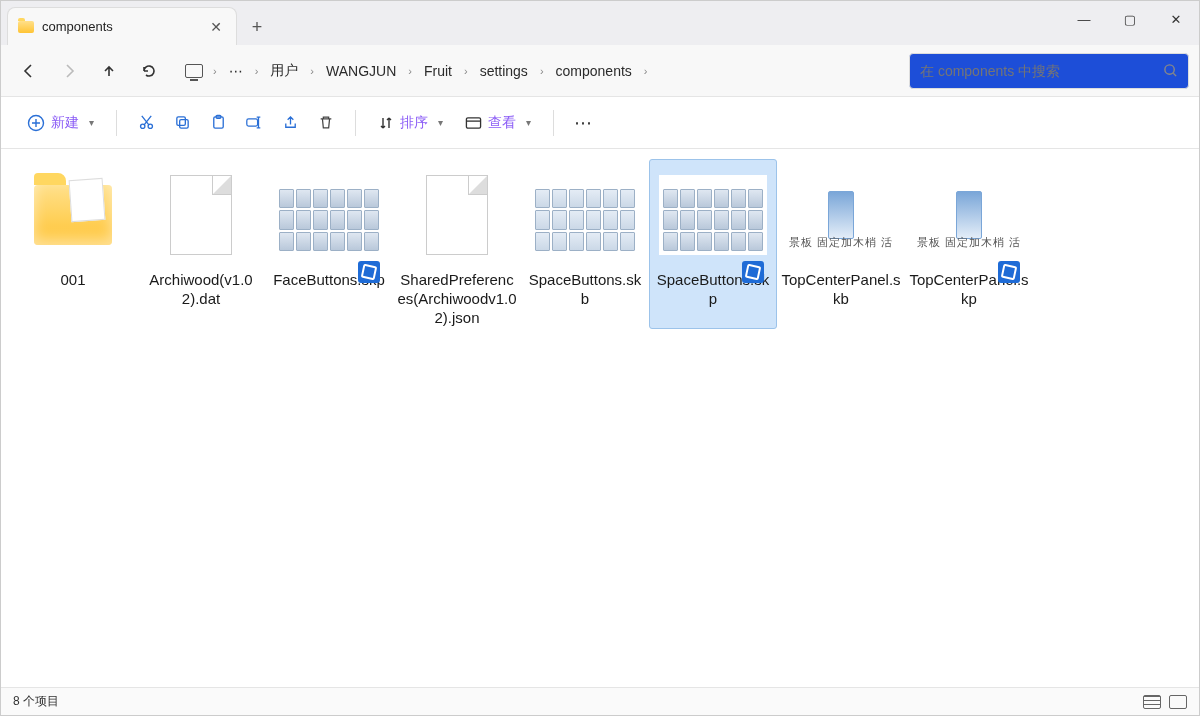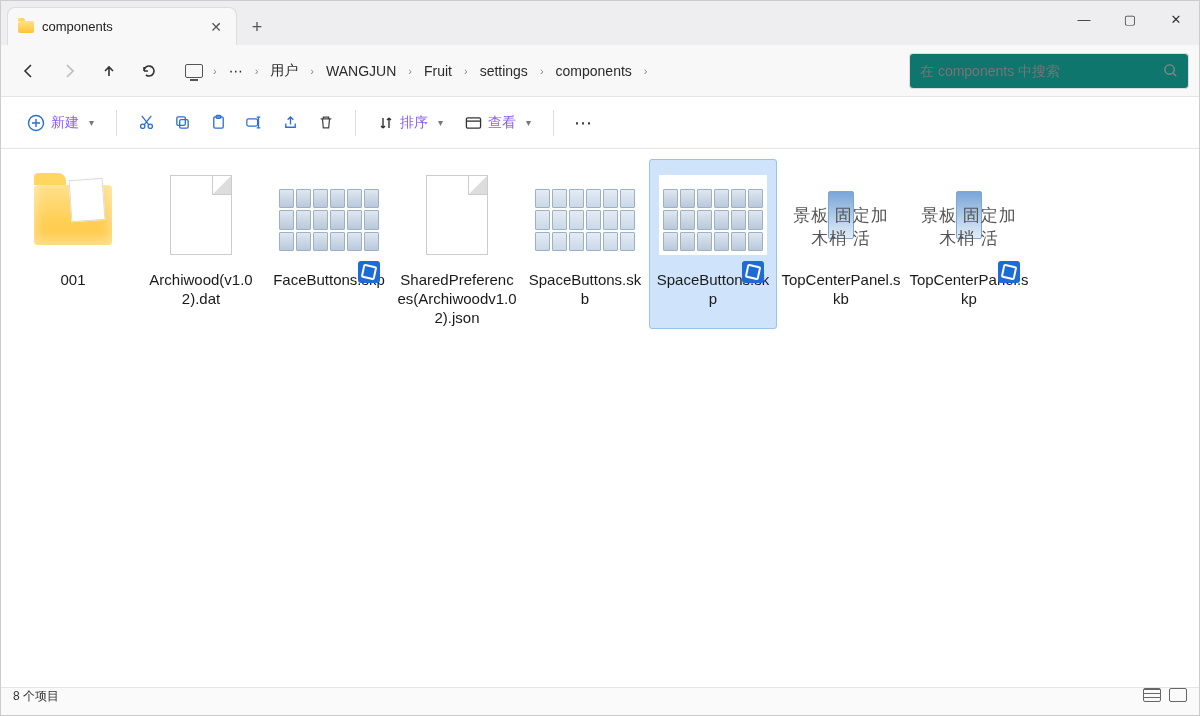--- a/index.html
+++ b/index.html
@@ -18,21 +18,21 @@
 
 
 .navbar { height: 52px; background:#f8f8f8; border-bottom:1px solid #e5e5e5; display:flex; align-items:center; padding:0 10px; gap:4px; }
 .nav-btn { width:36px; height:36px; display:flex; align-items:center; justify-content:center; color:#555; border-radius:4px; cursor:pointer; }
 .nav-btn.disabled { color:#bbb; }
 .breadcrumb { flex:1; display:flex; align-items:center; height:36px; padding:0 8px; margin:0 10px 0 6px; border-radius:4px; gap:2px; font-size:14px; color:#2b2b2b; }
 .crumb { padding:4px 6px; border-radius:3px; cursor:pointer; }
 .chev { color:#888; font-size:11px; padding:0 4px; }
 .pc-icon { width:18px; height:14px; border:1.5px solid #555; border-radius:2px; position:relative; margin-right:4px; }
 .pc-icon::after { content:""; position:absolute; left:4px; right:4px; bottom:-4px; height:2px; background:#555; }
-.searchbox { width:280px; height:36px; background:#0f766e; border:1px solid #ddd; border-radius:4px; display:flex; align-items:center; padding:0 10px; gap:8px; color:#888; font-size:14px; }
+.searchbox { width:280px; height:36px; background:#1d4ed8; border:1px solid #ddd; border-radius:4px; display:flex; align-items:center; padding:0 10px; gap:8px; color:#888; font-size:14px; }
 .searchbox input { border:none; outline:none; flex:1; font-size:14px; background:transparent; }
 
 
 .toolbar { height:52px; background:#fff; border-bottom:1px solid #e5e5e5; display:flex; align-items:center; padding:0 16px; gap:2px; }
 .tb-btn { height:36px; padding:0 10px; display:flex; align-items:center; gap:6px; border-radius:4px; cursor:pointer; color:#2a6fd6; font-size:14px; }
 .tb-btn .lbl { color:#8b5cf6; }
 .tb-sep { width:1px; height:26px; background:#ddd; margin:0 10px; }
 .tb-ico { width:34px; height:36px; display:flex; align-items:center; justify-content:center; color:#2a6fd6; border-radius:4px; cursor:pointer; }
 .tb-ico.del { color:#444; }
 .tb-spacer { flex:1; }
@@ -54,24 +54,24 @@
 .file-ico::after { content:""; position:absolute; top:0; right:0; width:18px; height:18px; background:linear-gradient(135deg,#fff 48%,#ddd 52%); border-left:1px solid #ccc; border-bottom:1px solid #ccc; }
 
 .sk-thumb { width:108px; height:80px; background:#fff; position:relative; display:grid; grid-template-columns:repeat(6,1fr); grid-template-rows:repeat(3,1fr); gap:2px; padding:14px 4px 4px 4px; }
 .sk-thumb div { background:linear-gradient(#dfe7f1,#b9c8da); border:1px solid #9cb0c6; border-radius:1px; }
 .sk-thumb.alt div { background:linear-gradient(#e4ecf5,#cbd8e7); }
 .sk-badge { position:absolute; right:4px; bottom:-18px; width:22px; height:22px; background:#1e6bd6; border-radius:3px; display:flex; align-items:center; justify-content:center; }
 .sk-badge::before { content:""; width:10px; height:10px; border:2px solid #fff; border-radius:2px; transform:rotate(12deg); }
 
 .panel-thumb { width:108px; height:70px; background:#fff; position:relative; display:flex; align-items:center; justify-content:center; gap:6px; font-size:10px; color:#555; }
 .panel-thumb .box { width:26px; height:48px; background:linear-gradient(#7aa6d8,#e3edf8); border:1px solid #7aa6d8; border-radius:2px; }
-.panel-thumb .txt { position:absolute; bottom:0; left:0; right:0; font-size:17px; text-align:center; letter-spacing:1px; }
-
-
-.statusbar { height:28px; border-top:1px solid #e5e5e5; display:flex; align-items:flex-start; padding:0 12px; font-size:12px; color:#333; background:#fafafa; }
+.panel-thumb .txt { position:absolute; bottom:0; left:0; right:0; font-size:11px; text-align:center; letter-spacing:1px; }
+
+
+.statusbar { height:28px; border-top:1px solid #e5e5e5; display:flex; align-items:center; padding:0 12px; font-size:12px; color:#333; background:#fafafa; }
 .statusbar .right { margin-left:auto; display:flex; gap:8px; color:#666; }
 .view-ico { width:18px; height:14px; border:1.3px solid #666; border-radius:2px; }
 .view-ico.lines::before { content:""; display:block; height:100%; background:repeating-linear-gradient(#666,#666 1px,transparent 1px,transparent 4px); }
 
 svg { display:block; }
 </style>
 </head>
 <body>
 
 <div class="titlebar">

